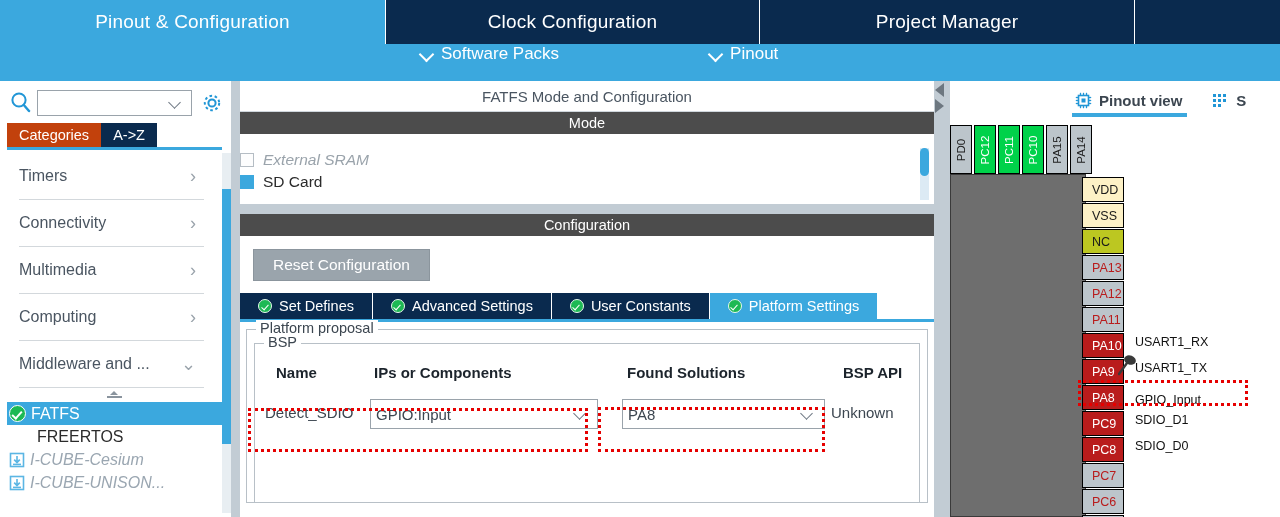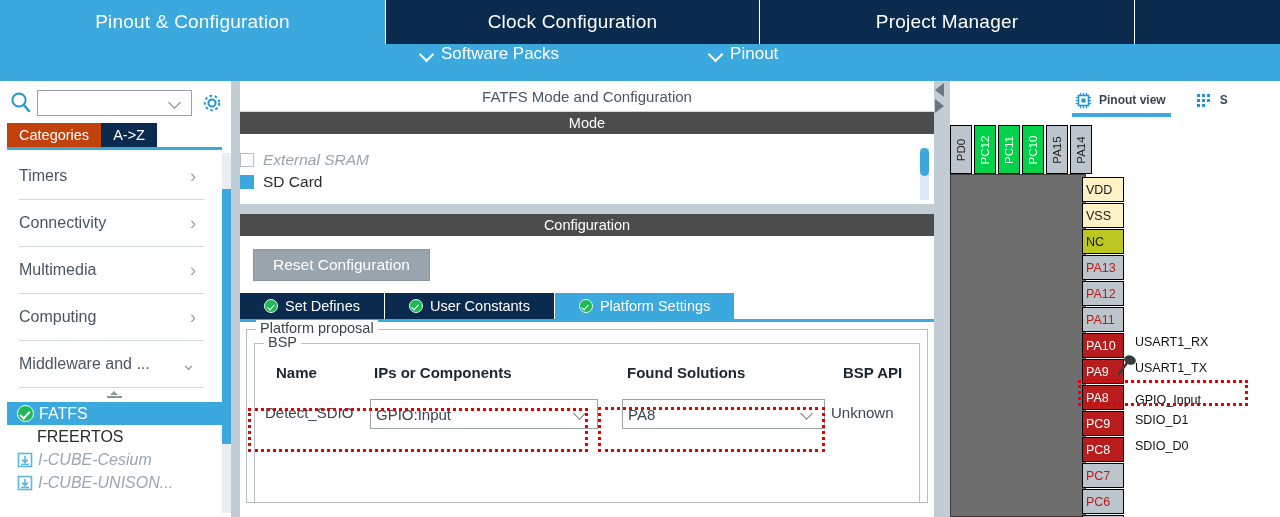--- a/index.html
+++ b/index.html
@@ -119,21 +119,21 @@
     content:""; position:absolute; left:3px; top:0;
     border-left: 4px solid transparent; border-right: 4px solid transparent;
     border-bottom: 4px solid #8a949e;
   }
   .cat-divider-handle .grip::after {
     content:""; position:absolute; left:0; top:5px; width:15px; height:2px;
     background: #8a949e;
   }
   .leaf-row {
     height: 23px; display: flex; align-items: center; gap: 5px;
-    padding-left: 10px; font-size: 16px;
+    padding-left: 2px; font-size: 16px;
   }
   .leaf-row.selected { background: #3ba8de; color: #ffffff; }
   .leaf-row.plain { color: #2b2b2b; padding-left: 30px; }
   .leaf-row.disabled { color: #9aa6b1; font-style: italic; }
   .check-badge {
     width: 17px; height: 17px; border-radius: 50%;
     background: #1db954; position: relative; flex: none;
     border: 1.5px solid #ffffff;
   }
   .check-badge::after {
@@ -203,21 +203,21 @@
     margin: 13px 0 0 13px;
     width: 177px; height: 32px;
     background: #9aa4ac; border: 1px solid #8b959d;
     color: #ffffff; font-size: 15.5px;
     display: flex; align-items: center; justify-content: center;
   }
   .cfg-tabs {
     margin-top: 12px; display: flex; height: 26px; width: 694px;
   }
   .cfg-tab {
-    height: 26px; padding: 0 24px;
+    height: 26px; padding: 0 18px;
     display: flex; align-items: center; gap: 7px;
     font-size: 14.5px; color: #ffffff;
     background: #0a2a4e;
     border-right: 1px solid #ffffff;
   }
   .cfg-tab.active { background: #3ba8de; }
   .cfg-tab-fill { flex: 1; background: #ffffff; }
   .cfg-badge {
     width: 14px; height: 14px; border-radius: 50%;
     background: #1db954; position: relative; flex: none;
@@ -295,21 +295,21 @@
     position: absolute; top: 81px; left: 950px; width: 330px; height: 436px;
     background: #ffffff;
   }
   .view-tabs {
     position: absolute; top: 0; left: 0; width: 330px; height: 38px;
     display: flex; align-items: center; gap: 30px; padding-left: 125px;
     background: #ffffff;
   }
   .view-tab {
     display: flex; align-items: center; gap: 7px;
-    font-size: 12px; color: #3c4650; font-weight: bold;
+    font-size: 15px; color: #3c4650; font-weight: bold;
     position: relative; height: 30px;
   }
   .view-tab.active::after {
     content:""; position: absolute; left: -3px; bottom: -2px;
     width: calc(100% + 8px); height: 4px; background: #3ba8de;
   }
   .view-tab.sysview { font-weight: bold; color: #3c4650; }
   .chip-icon, .sys-icon { width: 17px; height: 17px; flex: none; }
 
   
@@ -329,21 +329,21 @@
   .chip-body {
     position: absolute; top: 49px; left: 0;
     width: 136px; height: 343px;
     background: #6e6e6e; border: 1px solid #3a3a3a;
   }
   .right-pins { position: absolute; top: 52px; left: 132px; }
   .rp {
     width: 42px; height: 25px; margin-bottom: 1px;
     border: 1px solid #000;
     display: flex; align-items: center;
-    padding-left: 3px; font-size: 12.5px;
+    padding-left: 9px; font-size: 12.5px;
   }
   .rp.gray { background: #bcc5cb; color: #b91c1c; }
   .rp.green { background: #b91c1c; color: #ffffff; }
   .rp.cream { background: #fdf1c6; color: #1a1a1a; }
   .rp.olive { background: #bcc721; color: #1a1a1a; }
   .pin-label {
     position: absolute; left: 185px;
     font-size: 12.5px; color: #111;
   }
   .pin-red {
@@ -499,20 +499,24 @@
     <div class="section-header">Configuration</div>
 
     <div class="config-body">
 
       <div class="reset-btn">Reset Configuration</div>
 
       <div class="cfg-tabs">
         <div class="cfg-tab">
           <span class="cfg-badge"></span>
           <span>Set Defines</span>
+        </div>
+        <div class="cfg-tab">
+          <span class="cfg-badge"></span>
+          <span>Advanced Settings</span>
         </div>
         <div class="cfg-tab">
           <span class="cfg-badge"></span>
           <span>User Constants</span>
         </div>
         <div class="cfg-tab active">
           <span class="cfg-badge"></span>
           <span>Platform Settings</span>
         </div>
         <div class="cfg-tab-fill"></div>

